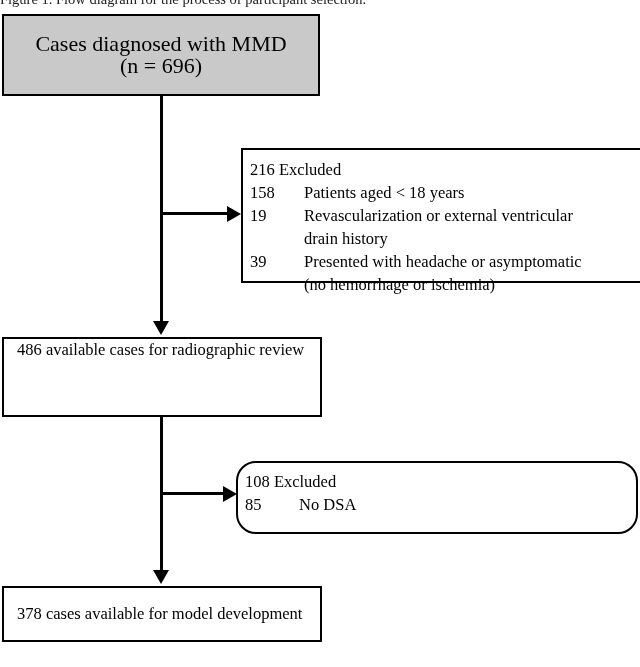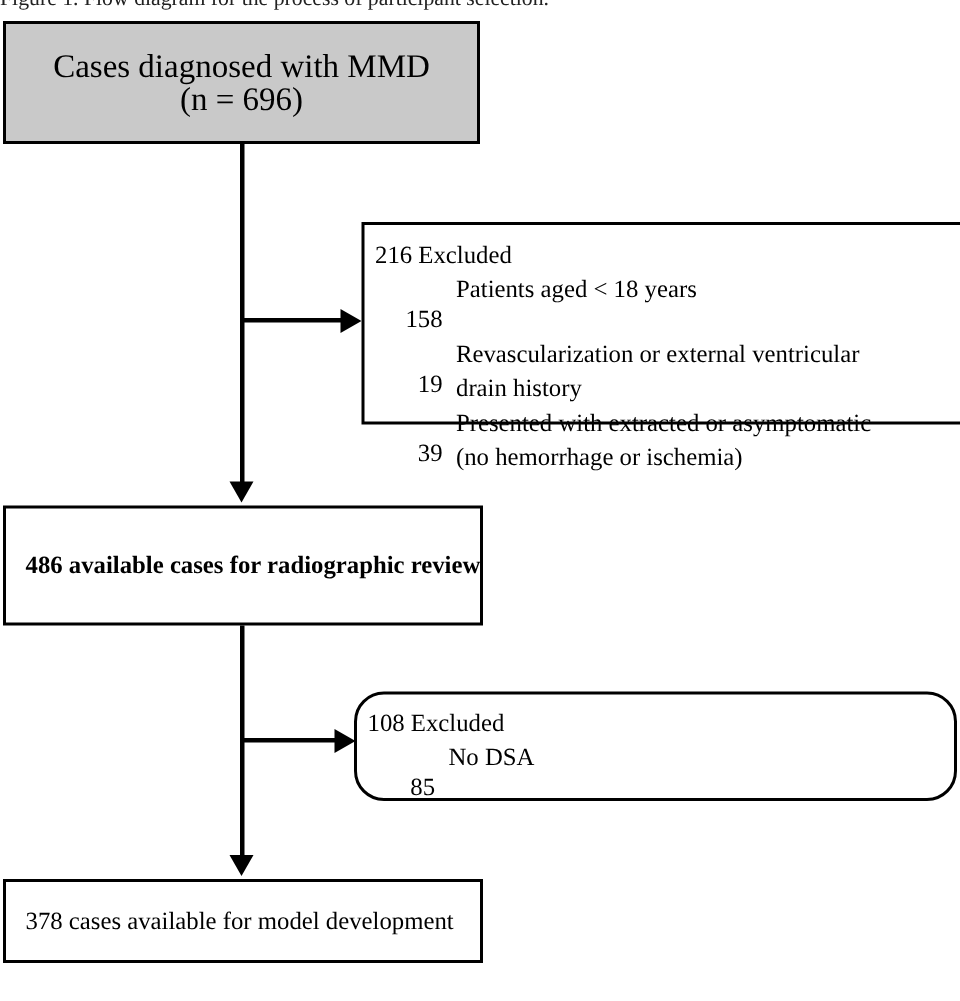--- a/index.html
+++ b/index.html
@@ -52,22 +52,21 @@
     line-height: 22px;
     white-space: nowrap;
   }
 
   
   #box-diagnosed {
     left: 2px;  top: 14px;  width: 318px;  height: 82px;
   }
   #box-radiographic {
     left: 2px;  top: 337px; width: 320px; height: 80px;
-    justify-content: center;
-    font-weight: bold;
+    justify-content: flex-start;
   }
   #box-final {
     left: 2px;  top: 586px; width: 320px; height: 56px;
   }
   #box-radiographic .box-line,
   #box-final .box-line {
     padding-left: 13px;
     font-size: 16.5px;
   }
 
@@ -98,25 +97,23 @@
   .excl-item {
     display: flex;
     align-items: flex-start;
     font-size: 16.5px;
     line-height: 23px;
     padding-left: 7px;
   }
   .excl-num {
     display: inline-block;
     width: 54px;
-    text-align: right;
     flex: 0 0 auto;
     padding-right: 9px;
     box-sizing: border-box;
-    margin-top: 20px;
   }
   .excl-text {
     flex: 1 1 auto;
   }
   .excl-text .cont {
     display: block;
   }
 
   
   .vline {
@@ -183,21 +180,21 @@
     <li class="excl-item">
       <span class="excl-num">19</span>
       <span class="excl-text">
         <span>Revascularization or external ventricular</span>
         <span class="cont">drain history</span>
       </span>
     </li>
     <li class="excl-item">
       <span class="excl-num">39</span>
       <span class="excl-text">
-        <span>Presented with extracted or asymptomatic</span>
+        <span>Presented with headache or asymptomatic</span>
         <span class="cont">(no hemorrhage or ischemia)</span>
       </span>
     </li>
   </ul>
 </div>
 
 <div class="box" id="box-radiographic">
   <div class="box-line">486 available cases for radiographic review</div>
 </div>
 

